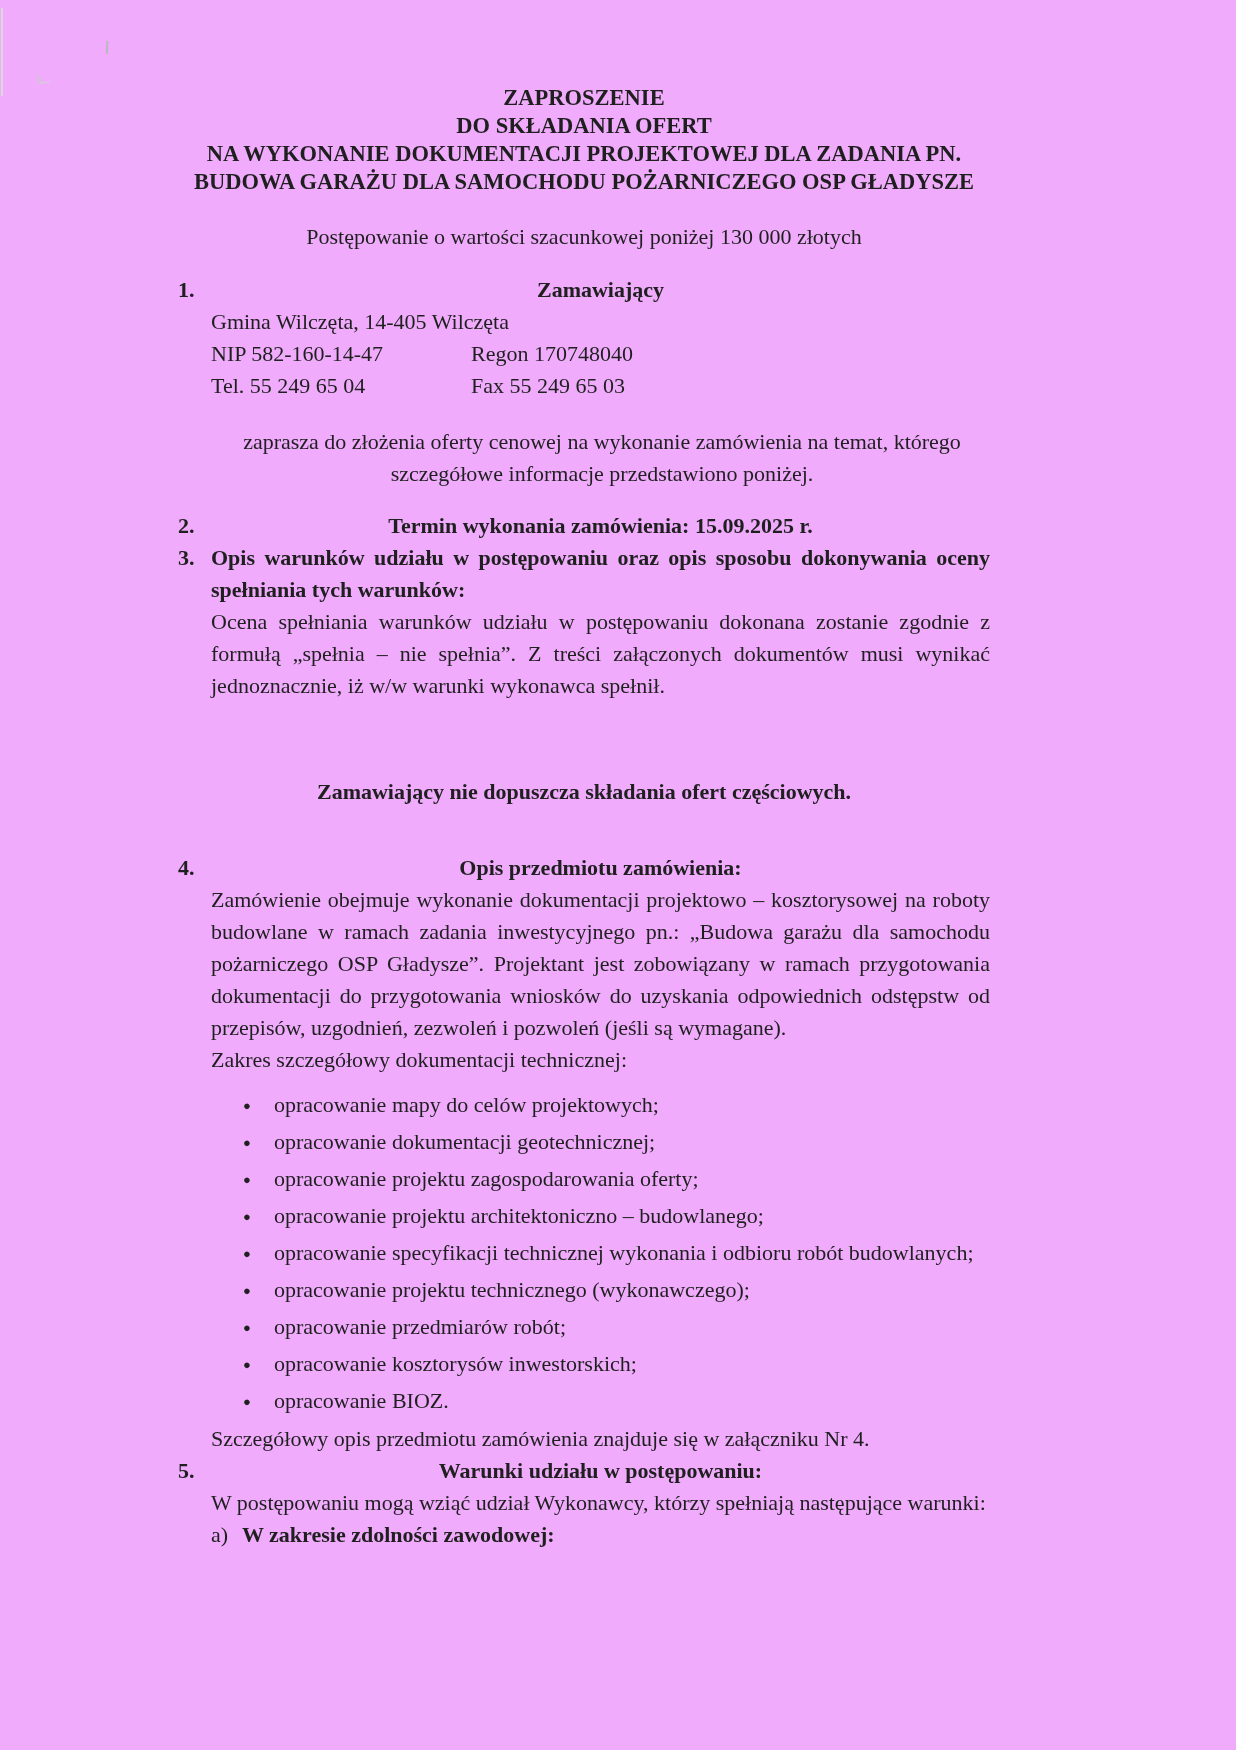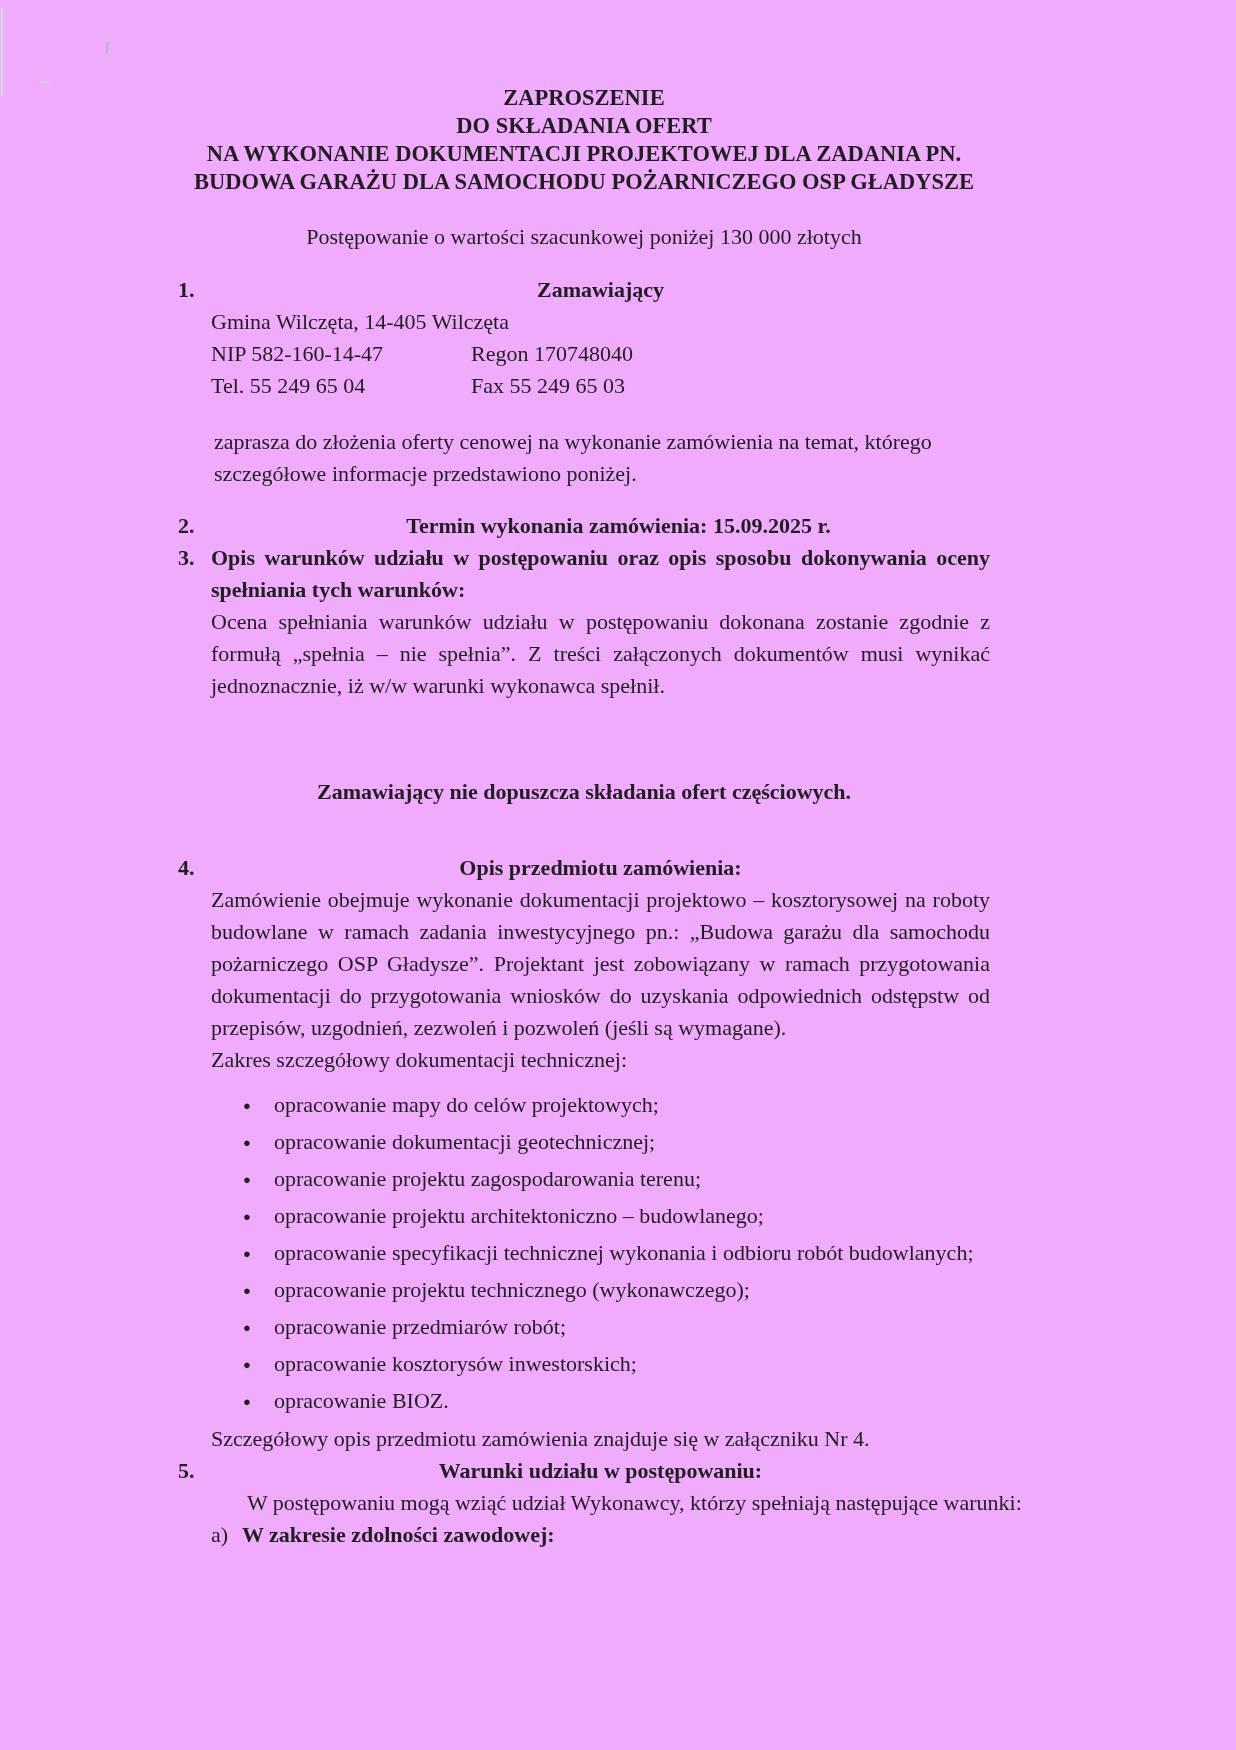--- a/index.html
+++ b/index.html
@@ -72,21 +72,21 @@
     font-weight: bold;
   }
   .sec-body { flex: 1; min-width: 0; }
   .sec-title { font-weight: bold; text-align: center; }
   .sec-1 { margin-top: 22px; }
   .cols { display: flex; }
   .cols .col-a { width: 260px; flex-shrink: 0; }
   .invitation {
     margin-top: 24px;
     padding-left: 36px;
-    text-align: left;
+    text-align: center;
   }
   .sec-2 { margin-top: 20px; }
   .just { text-align: justify; }
   .notice {
     margin-top: 74px;
     text-align: center;
     font-weight: bold;
   }
   .sec-4 { margin-top: 44px; }
   .bullets {
@@ -101,21 +101,21 @@
     margin-bottom: 7px;
     white-space: nowrap;
   }
   .bullets li::before {
     content: "\25CF";
     position: absolute;
     left: 0;
     top: 1px;
     font-size: 13px;
   }
-  .nowrap { white-space: nowrap; margin-left: 36px; }
+  .nowrap { white-space: nowrap; }
   .sub-item {
     display: flex;
     align-items: flex-start;
   }
   .sub-item .sub-label {
     width: 31px;
     flex-shrink: 0;
   }
   .sub-item .sub-text { font-weight: bold; }
 </style>
@@ -179,21 +179,21 @@
 
     <div class="sec sec-4">
       <span class="num">4.</span>
       <div class="sec-body">
         <div class="sec-title">Opis przedmiotu zamówienia:</div>
         <div class="just">Zamówienie obejmuje wykonanie dokumentacji projektowo – kosztorysowej na roboty budowlane w ramach zadania inwestycyjnego pn.: „Budowa garażu dla samochodu pożarniczego OSP Gładysze”. Projektant jest zobowiązany w ramach przygotowania dokumentacji do przygotowania wniosków do uzyskania odpowiednich odstępstw od przepisów, uzgodnień, zezwoleń i pozwoleń (jeśli są wymagane).</div>
         <div>Zakres szczegółowy dokumentacji technicznej:</div>
         <ul class="bullets">
           <li>opracowanie mapy do celów projektowych;</li>
           <li>opracowanie dokumentacji geotechnicznej;</li>
-          <li>opracowanie projektu zagospodarowania terenu;</li>
+          <li>opracowanie projektu zagospodarowania oferty;</li>
           <li>opracowanie projektu architektoniczno – budowlanego;</li>
           <li>opracowanie specyfikacji technicznej wykonania i odbioru robót budowlanych;</li>
           <li>opracowanie projektu technicznego (wykonawczego);</li>
           <li>opracowanie przedmiarów robót;</li>
           <li>opracowanie kosztorysów inwestorskich;</li>
           <li>opracowanie BIOZ.</li>
         </ul>
         <div>Szczegółowy opis przedmiotu zamówienia znajduje się w załączniku Nr 4.</div>
       </div>
     </div>

